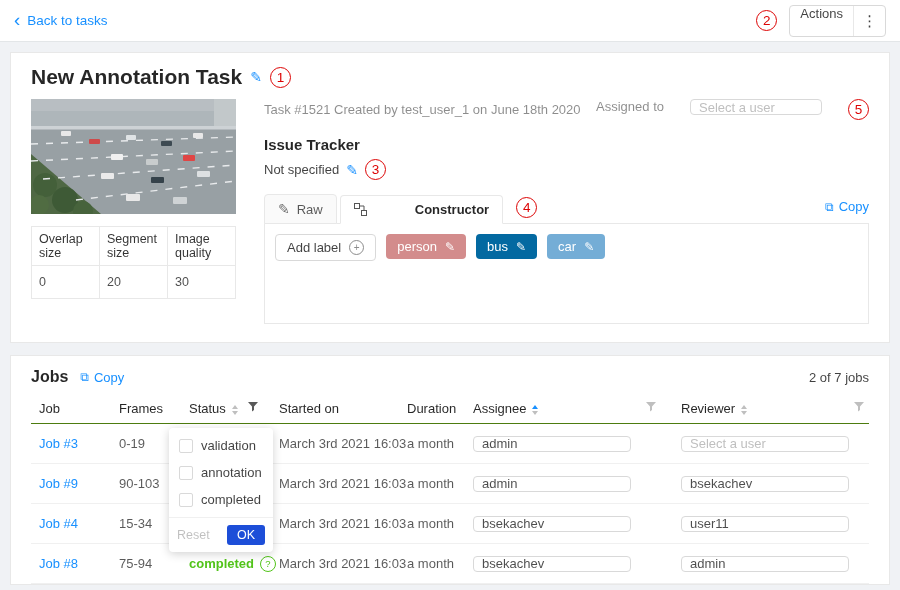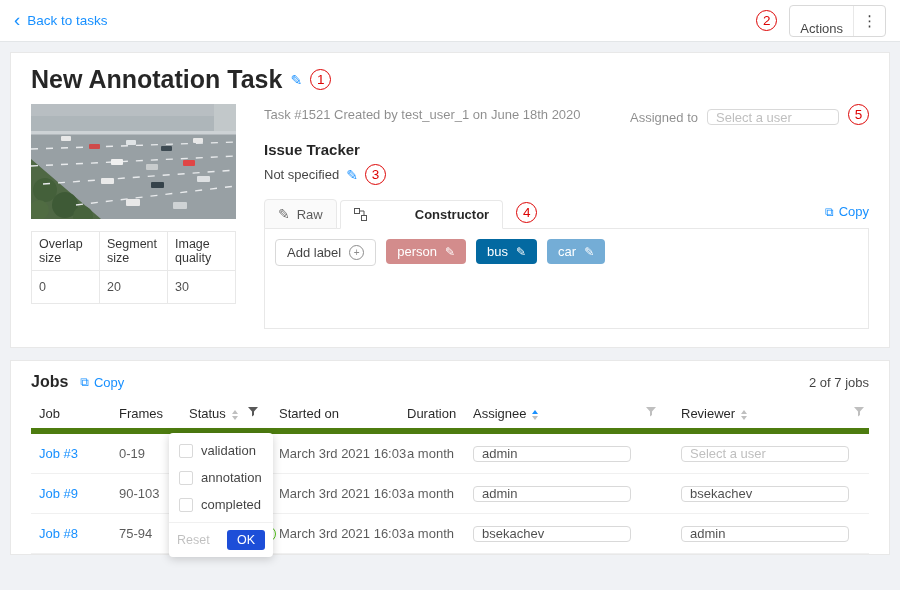--- a/index.html
+++ b/index.html
@@ -4,45 +4,45 @@
 <style>
   html,body{margin:0;padding:0;}
   body{width:900px;height:590px;font-family:"Liberation Sans",sans-serif;background:#f0f2f5;}
   .page{width:900px;height:590px;overflow:hidden;background:#f0f2f5;position:relative;}
 
   
   .topbar{height:42px;background:#fff;border-bottom:1px solid #e3e6e8;display:flex;align-items:center;justify-content:space-between;padding:0 14px;box-sizing:border-box;}
   .back-link{display:flex;align-items:center;gap:7px;color:#1890ff;font-size:13.5px;cursor:pointer;text-decoration:none;}
   .back-chevron{font-size:19px;line-height:1;margin-top:-2px;}
   .topbar-right{display:flex;align-items:center;gap:12px;}
-  .actions-btn{display:flex;align-items:flex-end;height:30px;border:1px solid #d9d9d9;border-radius:4px;background:#fff;font-size:13px;color:rgba(0,0,0,.75);cursor:pointer;}
+  .actions-btn{display:flex;align-items:flex-start;height:30px;border:1px solid #d9d9d9;border-radius:4px;background:#fff;font-size:13px;color:rgba(0,0,0,.75);cursor:pointer;}
   .actions-btn .lbl{padding:0 10px;}
   .more-dots{padding:0 8px;border-left:1px solid #e8e8e8;font-size:15px;height:100%;display:flex;align-items:center;color:rgba(0,0,0,.75);}
 
   
   .num-circle{display:inline-flex;width:21px;height:21px;min-width:21px;border:1.6px solid #dd0404;border-radius:50%;color:#dd0404;align-items:center;justify-content:center;font-size:13.5px;box-sizing:border-box;background:transparent;}
 
   
   .card{background:#fff;border:1px solid #e8e8e8;box-sizing:border-box;}
   .task-card{margin:10px 10px 12px;padding:12px 20px 18px;}
   .title-row{display:flex;align-items:center;gap:8px;margin-bottom:10px;}
-  .title-row h1{font-size:25px;margin:0;font-weight:600;color:rgba(0,0,0,.85);}
+  .title-row h1{font-size:21px;margin:0;font-weight:600;color:rgba(0,0,0,.85);}
   .edit-icon{color:#1890ff;font-size:14px;cursor:pointer;}
 
   .task-body{display:flex;gap:28px;}
   .task-left{width:205px;flex-shrink:0;}
   .thumb{width:205px;height:115px;overflow:hidden;background:#98a0a4;}
   .params{margin-top:12px;border-collapse:collapse;width:205px;table-layout:fixed;border-radius:22px;}
   .params th,.params td{border:1px solid #e8e8e8;font-size:12.5px;text-align:left;padding:5px 7px;font-weight:400;color:rgba(0,0,0,.8);}
   .params td{padding:9px 7px;color:rgba(0,0,0,.7);}
 
   .task-right{flex:1;min-width:0;}
   .meta-row{display:flex;justify-content:space-between;align-items:center;}
   .meta{font-size:13px;color:rgba(0,0,0,.45);}
-  .assigned{display:flex;align-items:flex-end;gap:9px;}
+  .assigned{display:flex;align-items:flex-start;gap:26px;}
   .assigned-label{font-size:13px;color:rgba(0,0,0,.45);}
   .user-input{height:16px;border:1px solid #d9d9d9;border-radius:4px;padding:0 8px;font-size:13px;color:rgba(0,0,0,.7);box-sizing:border-box;font-family:"Liberation Sans",sans-serif;outline:none;background:#fff;}
   .user-input::placeholder{color:#bfbfbf;}
   .assigned .user-input{width:132px;}
 
   .it-label{margin-top:16px;font-weight:700;font-size:15px;color:rgba(0,0,0,.85);}
   .it-value-row{margin-top:6px;display:flex;gap:7px;align-items:center;font-size:13px;color:rgba(0,0,0,.75);}
 
   .tabs{margin-top:14px;}
   .tabbar{display:flex;align-items:flex-end;border-bottom:1px solid #e8e8e8;}
@@ -57,21 +57,21 @@
   .chip{padding:5px 11px;border-radius:4px;color:#fff;font-size:13px;display:flex;gap:8px;align-items:center;cursor:pointer;}
   .chip .edit-icon{color:#fff;font-size:12px;}
 
   
   .jobs-card{margin:0 10px;padding:12px 20px 0;position:relative;}
   .jobs-header{display:flex;align-items:center;gap:12px;margin-bottom:8px;}
   .jobs-header h2{font-size:16px;margin:0;font-weight:700;color:rgba(0,0,0,.85);}
   .jobs-count{margin-left:auto;font-size:13px;color:rgba(0,0,0,.75);}
 
   .jobs-table{width:100%;border-collapse:collapse;font-size:13px;table-layout:fixed;}
-  .jobs-table th{text-align:left;font-weight:400;color:rgba(0,0,0,.85);padding:7px 8px;border-bottom:6px solid #4d7c0f;white-space:nowrap;}
+  .jobs-table th{text-align:left;font-weight:400;color:rgba(0,0,0,.85);padding:7px 8px;border-bottom:1px solid #4d7c0f;white-space:nowrap;}
   .jobs-table td{padding:5px 8px;border-bottom:1px solid #f0f0f0;color:rgba(0,0,0,.65);white-space:nowrap;height:29px;}
   .job-link{color:#1890ff;cursor:pointer;text-decoration:none;}
   .sort{display:inline-flex;flex-direction:column;gap:2px;margin-left:6px;vertical-align:middle;}
   .caret{width:0;height:0;border-left:3.5px solid transparent;border-right:3.5px solid transparent;}
   .caret-up{border-bottom:4.5px solid #bfbfbf;}
   .caret-down{border-top:4.5px solid #bfbfbf;}
   .caret-up.active{border-bottom-color:#1890ff;}
   .funnel{cursor:pointer;display:inline-block;}
   .td-input{width:158px;}
   .td-input-r{width:168px;}
@@ -302,20 +302,29 @@
         <tr>
           <td><a class="job-link">Job #9</a></td>
           <td>90-103</td>
           <td colspan="2"></td>
           <td>March 3rd 2021 16:03</td>
           <td>a month</td>
           <td colspan="2"><input class="user-input td-input" type="text" value="admin" style=""></td>
           <td colspan="2"><input class="user-input td-input-r" type="text" value="bsekachev" style=""></td>
         </tr>
         <tr>
+          <td><a class="job-link">Job #4</a></td>
+          <td>15-34</td>
+          <td colspan="2"></td>
+          <td>March 3rd 2021 16:03</td>
+          <td>a month</td>
+          <td colspan="2"><input class="user-input td-input" type="text" value="bsekachev" style=""></td>
+          <td colspan="2"><input class="user-input td-input-r" type="text" value="user11" style=""></td>
+        </tr>
+        <tr>
           <td><a class="job-link">Job #8</a></td>
           <td>75-94</td>
           <td colspan="2">
             <span class="status-completed">
               <span>completed</span>
               <span class="q-circle">?</span>
             </span>
           </td>
           <td>March 3rd 2021 16:03</td>
           <td>a month</td>

